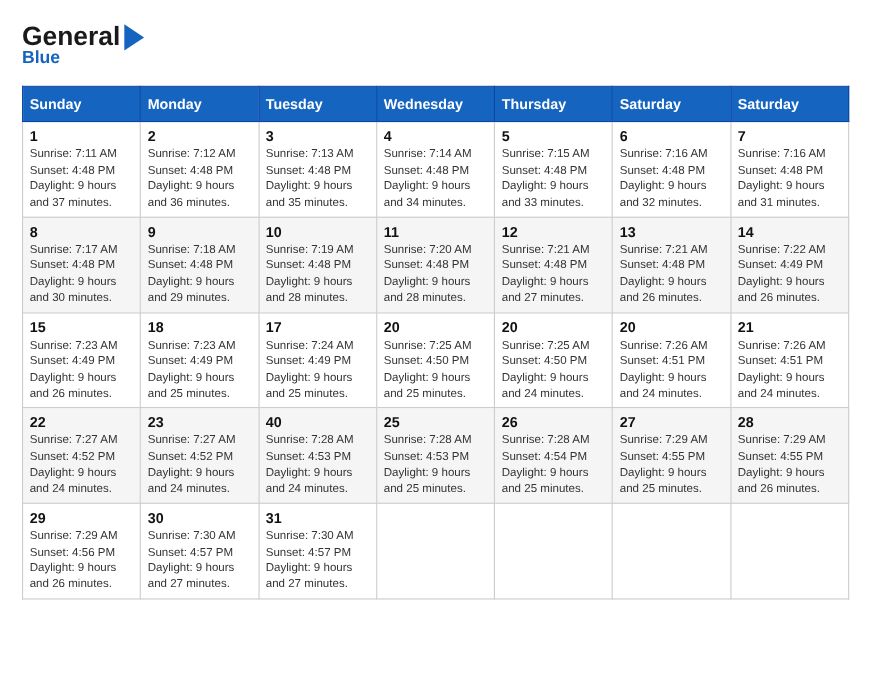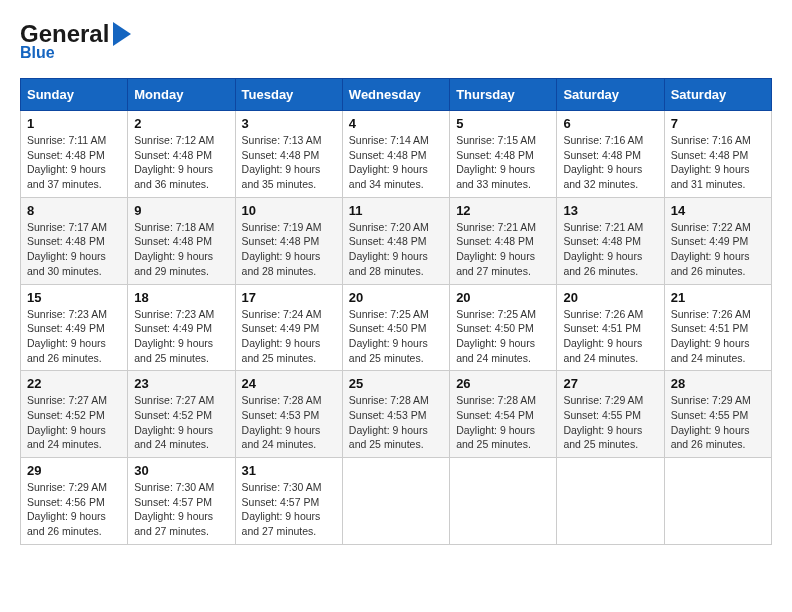--- a/index.html
+++ b/index.html
@@ -142,21 +142,21 @@
         <td><span class="day-num">18</span><span class="day-info">Sunrise: 7:23 AM<br>Sunset: 4:49 PM<br>Daylight: 9 hours<br>and 25 minutes.</span></td>
         <td><span class="day-num">17</span><span class="day-info">Sunrise: 7:24 AM<br>Sunset: 4:49 PM<br>Daylight: 9 hours<br>and 25 minutes.</span></td>
         <td><span class="day-num">20</span><span class="day-info">Sunrise: 7:25 AM<br>Sunset: 4:50 PM<br>Daylight: 9 hours<br>and 25 minutes.</span></td>
         <td><span class="day-num">20</span><span class="day-info">Sunrise: 7:25 AM<br>Sunset: 4:50 PM<br>Daylight: 9 hours<br>and 24 minutes.</span></td>
         <td><span class="day-num">20</span><span class="day-info">Sunrise: 7:26 AM<br>Sunset: 4:51 PM<br>Daylight: 9 hours<br>and 24 minutes.</span></td>
         <td><span class="day-num">21</span><span class="day-info">Sunrise: 7:26 AM<br>Sunset: 4:51 PM<br>Daylight: 9 hours<br>and 24 minutes.</span></td>
       </tr>
       <tr>
         <td><span class="day-num">22</span><span class="day-info">Sunrise: 7:27 AM<br>Sunset: 4:52 PM<br>Daylight: 9 hours<br>and 24 minutes.</span></td>
         <td><span class="day-num">23</span><span class="day-info">Sunrise: 7:27 AM<br>Sunset: 4:52 PM<br>Daylight: 9 hours<br>and 24 minutes.</span></td>
-        <td><span class="day-num">24</span><span class="day-info">Sunrise: 7:28 AM<br>Sunset: 4:53 PM<br>Daylight: 9 hours<br>and 24 minutes.</span></td>
+        <td><span class="day-num">40</span><span class="day-info">Sunrise: 7:28 AM<br>Sunset: 4:53 PM<br>Daylight: 9 hours<br>and 24 minutes.</span></td>
         <td><span class="day-num">25</span><span class="day-info">Sunrise: 7:28 AM<br>Sunset: 4:53 PM<br>Daylight: 9 hours<br>and 25 minutes.</span></td>
         <td><span class="day-num">26</span><span class="day-info">Sunrise: 7:28 AM<br>Sunset: 4:54 PM<br>Daylight: 9 hours<br>and 25 minutes.</span></td>
         <td><span class="day-num">27</span><span class="day-info">Sunrise: 7:29 AM<br>Sunset: 4:55 PM<br>Daylight: 9 hours<br>and 25 minutes.</span></td>
         <td><span class="day-num">28</span><span class="day-info">Sunrise: 7:29 AM<br>Sunset: 4:55 PM<br>Daylight: 9 hours<br>and 26 minutes.</span></td>
       </tr>
       <tr>
         <td><span class="day-num">29</span><span class="day-info">Sunrise: 7:29 AM<br>Sunset: 4:56 PM<br>Daylight: 9 hours<br>and 26 minutes.</span></td>
         <td><span class="day-num">30</span><span class="day-info">Sunrise: 7:30 AM<br>Sunset: 4:57 PM<br>Daylight: 9 hours<br>and 27 minutes.</span></td>
         <td><span class="day-num">31</span><span class="day-info">Sunrise: 7:30 AM<br>Sunset: 4:57 PM<br>Daylight: 9 hours<br>and 27 minutes.</span></td>
         <td class="empty-cell"></td>

